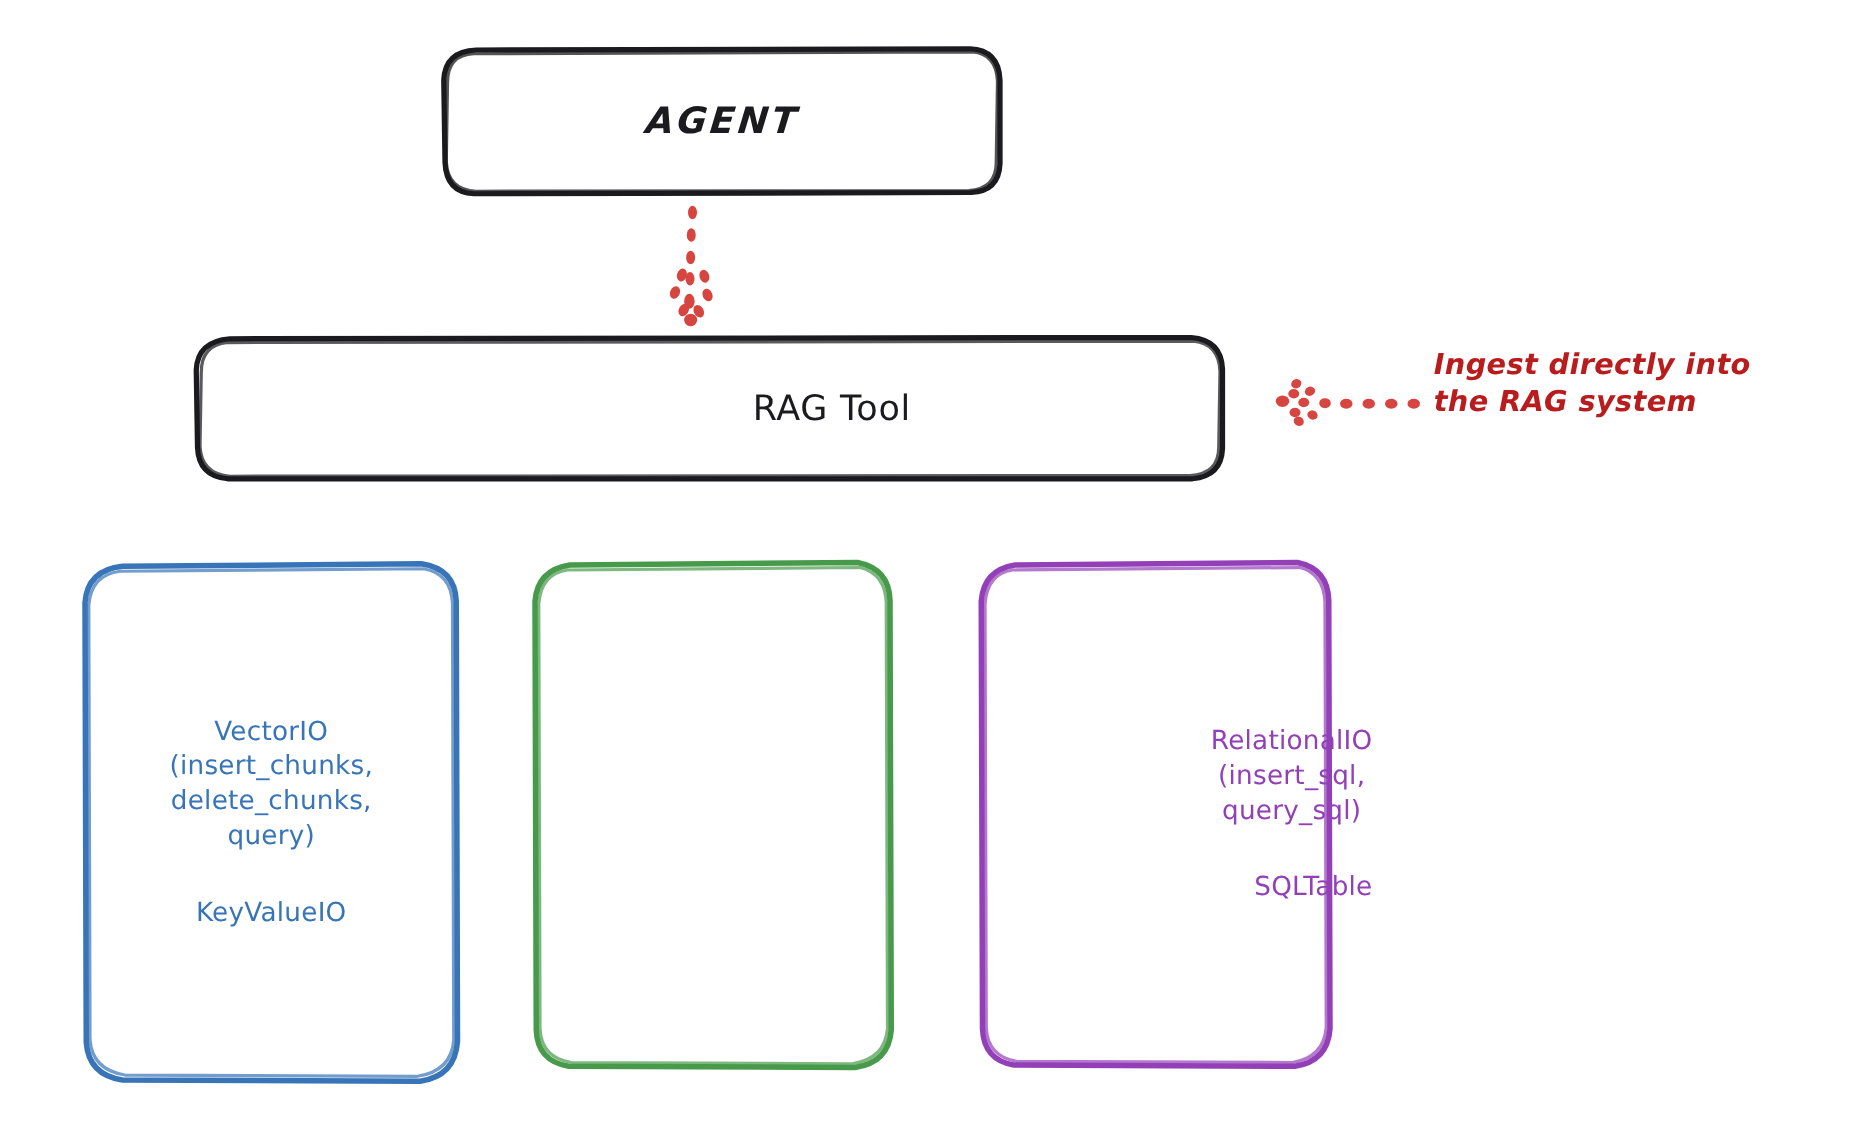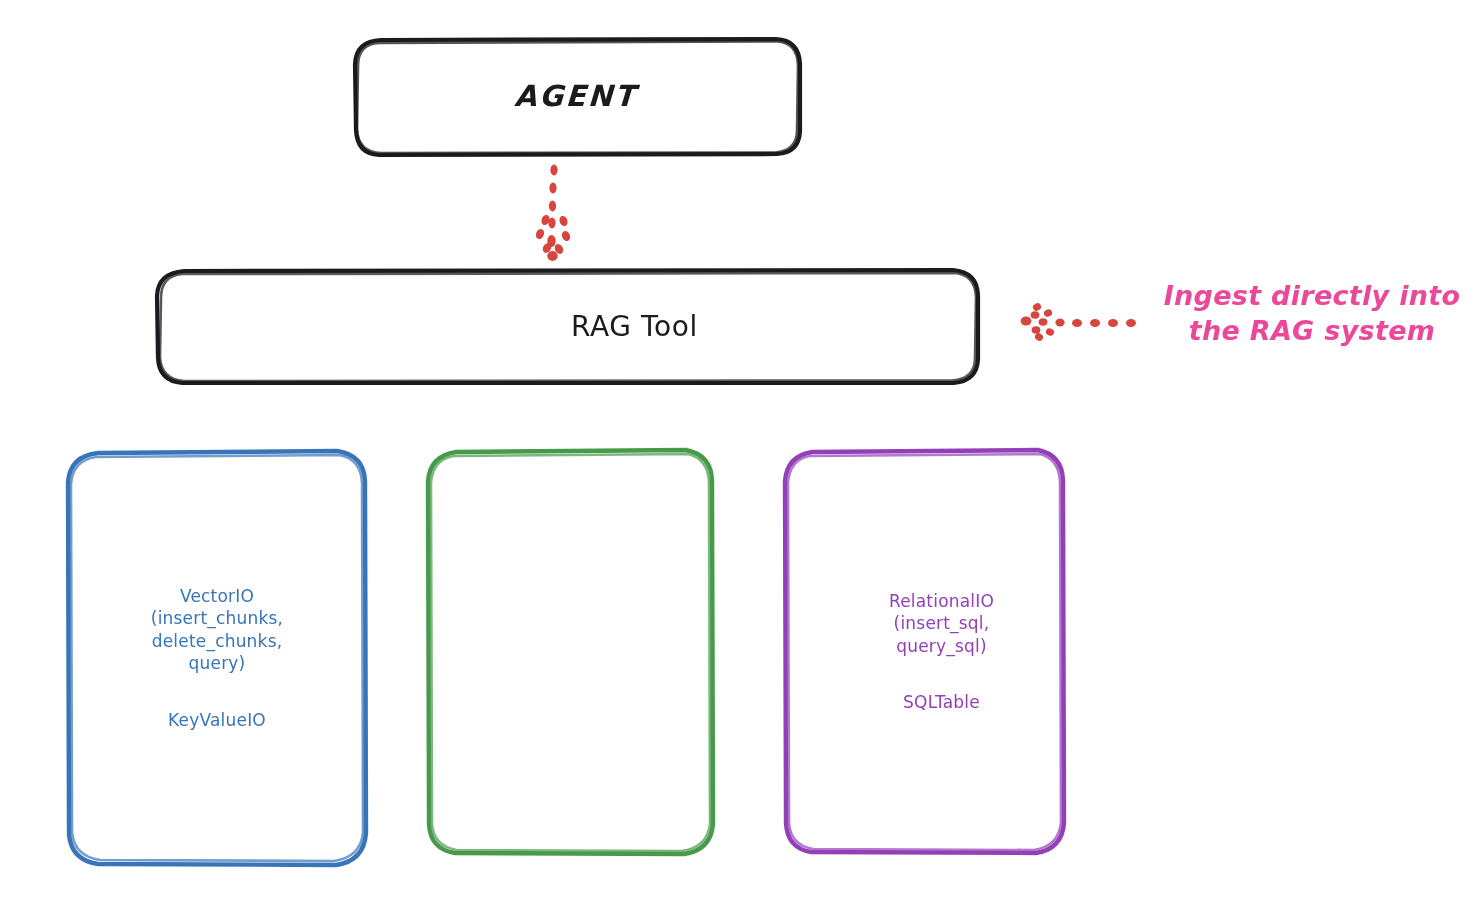--- a/index.html
+++ b/index.html
@@ -46,59 +46,59 @@
     font-size: 29px;
     color: #1b1b1f;
     font-style: italic;
     font-weight: 600;
     letter-spacing: 2.5px;
     transform: skewX(-6deg);
   }
 
   
   #node-ragtool {
-    left: 141px; top: 270px; width: 987px; height: 114px;
+    left: 172px; top: 270px; width: 987px; height: 114px;
   }
   #node-ragtool .label {
     font-size: 28px;
     color: #1b1b1f;
     font-weight: 500;
     letter-spacing: 0.6px;
   }
 
   
   #node-vectorio  { left: 68px;  top: 450px; width: 298px; height: 416px; }
   #node-keyvalueio{ left: 428px; top: 450px; width: 285px; height: 405px; }
-  #node-relationalio { left: 785px; top: 450px; width: 313px; height: 403px; }
+  #node-relationalio { left: 785px; top: 450px; width: 313px; height: 403px; align-items: flex-end; }
 
   #node-vectorio .label      { color: #3874b8; }
   #node-keyvalueio .label    { color: #479a4a; }
   #node-relationalio .label  { color: #9340b8; }
 
   .leaf .label {
-    font-size: 17px;
+    font-size: 21px;
     font-weight: 500;
     line-height: 1.32;
   }
   .leaf .label.secondary {
     margin-top: 34px;
   }
 
   
   #annotation-ingest {
     position: absolute;
     left: 1147px;
     top: 278px;
     width: 330px;
-    color: #ec4899;
-    font-size: 27px;
+    color: #b91c1c;
+    font-size: 23px;
     font-weight: 600;
     font-style: italic;
     line-height: 1.30;
-    text-align: center;
+    text-align: left;
     white-space: pre-line;
     letter-spacing: 0.3px;
     z-index: 3;
   }
 </style>
 </head>
 <body>
 
 <svg id="canvas" viewBox="0 0 1484 910" xmlns="http://www.w3.org/2000/svg">
 

